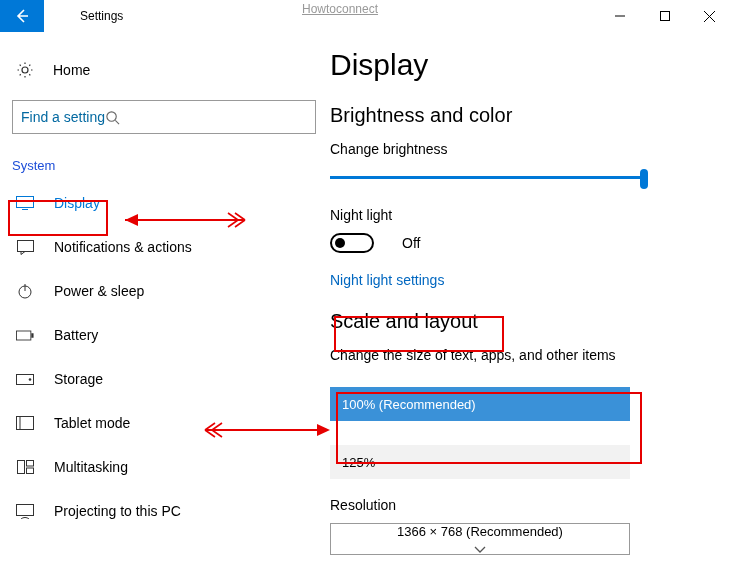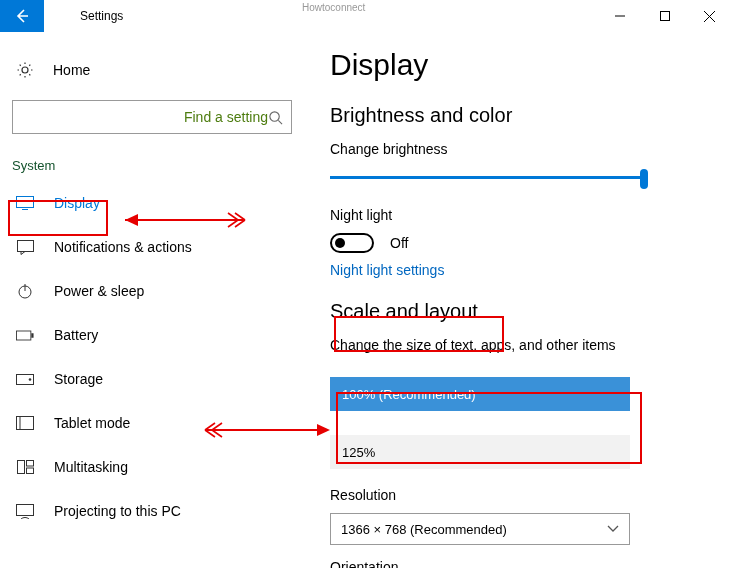--- a/index.html
+++ b/index.html
@@ -31,22 +31,23 @@
     padding-left: 14px;
     display: flex;
     align-items: center;
     font-size: 12px;
     flex: 1;
   }
   .watermark {
     position: absolute;
     left: 302px;
     top: 2px;
-    font-size: 10px;
+    font-size: 12px;
     color: #999;
+    text-decoration: underline;
   }
   .win-ctrls {
     display: flex;
   }
   .win-btn {
     width: 45px;
     display: flex;
     align-items: center;
     justify-content: center;
   }
@@ -67,28 +68,28 @@
     gap: 19px;
     font-size: 14px;
   }
   .searchbox {
     margin: 10px 12px 18px 4px;
     border: 1px solid #999;
     height: 34px;
     display: flex;
     align-items: center;
     padding: 0 8px;
-    color: #4d7c0f;
+    color: #0369a1;
     font-size: 14px;
-    width: 280px;
-    justify-content: flex-end;
+    width: 304px;
+    justify-content: flex-start;
   }
   .section-label {
     font-size: 13px;
-    color: #14532d;
+    color: #1d4ed8;
     padding: 6px 0 8px 4px;
   }
   .nav-item {
     display: flex;
     align-items: center;
     height: 44px;
     padding-left: 8px;
     gap: 20px;
     font-size: 14px;
     color: #000;
@@ -115,30 +116,30 @@
     margin-bottom: 10px;
   }
   .slider {
     position: relative;
     height: 22px;
     width: 316px;
     margin-bottom: 18px;
   }
   .slider-track { position:absolute; top:9px; left:0; right:0; height:3px; background:#0078d7; }
   .slider-thumb { position:absolute; right:-2px; top:2px; width:8px; height:20px; background:#0078d7; border-radius:4px;}
-  .toggle-row { display:flex; align-items:center; gap:16px; margin-bottom:8px;}
+  .toggle-row { display:flex; align-items:center; gap:28px; margin-bottom:18px;}
   .toggle {
     width:44px; height:20px; border:2px solid #000; border-radius:12px; position:relative;
   }
   .toggle-knob { position:absolute; left:3px; top:3px; width:10px; height:10px; background:#000; border-radius:50%;}
   .link { color:#0067c0; font-size:14px; margin-bottom:22px; display:inline-block;}
   .dropdown {
     border:1px solid #999; width:300px; height:32px;
     display:flex; align-items:center; justify-content:space-between;
-    padding:0 10px; font-size:13px; margin-bottom:14px;
+    padding:0 10px; font-size:13px; margin-bottom:14px;flex-direction:column;
   }
   .dropdown-open {
     width:300px; margin-bottom:18px;
   }
   .dd-opt { height:34px; display:flex; align-items:center; padding:0 12px; font-size:13px;margin-top:24px;}
   .dd-opt.sel { background:#3a91d8; color:#fff;}
   .dd-opt.alt { background:#f2f2f2;}
   
   .annot-box { position:absolute; border:2px solid #e60000; pointer-events:none; }
   .annot1 { left:8px; top:200px; width:100px; height:36px; }

